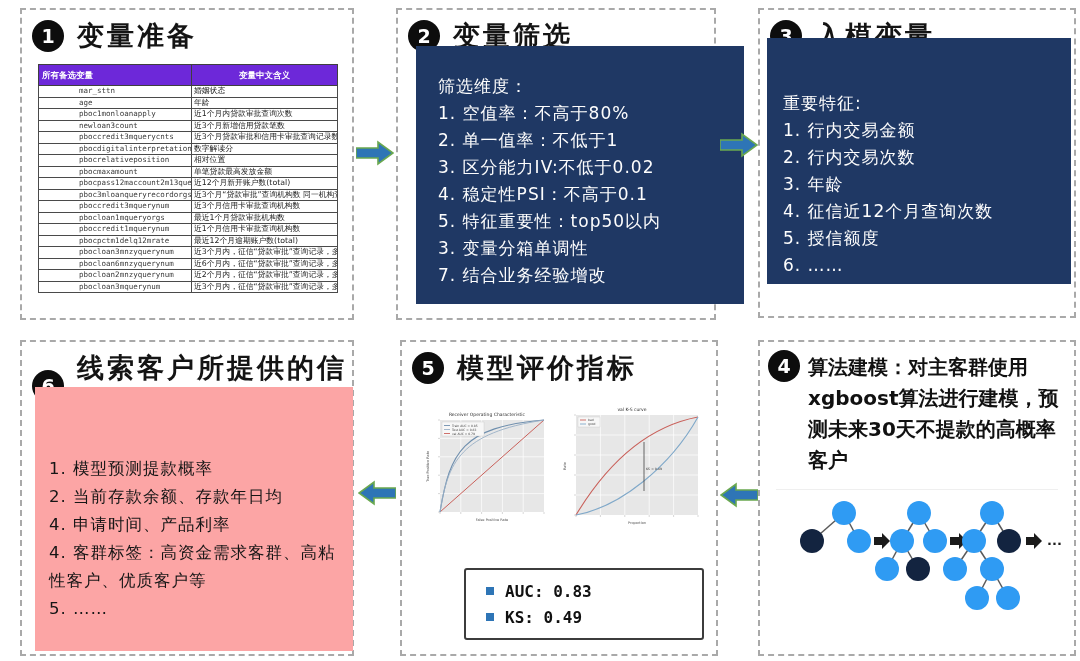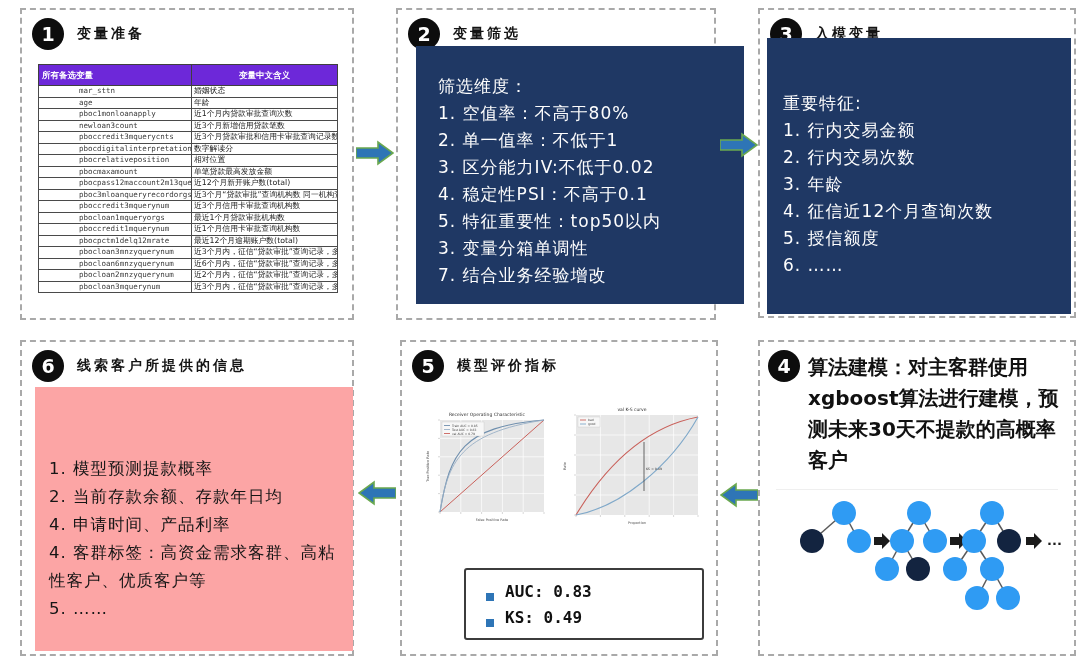--- a/index.html
+++ b/index.html
@@ -9,59 +9,59 @@
   #p1{left:20px;top:8px;width:334px;height:312px;}
   #p2{left:396px;top:8px;width:320px;height:312px;}
   #p3{left:758px;top:8px;width:318px;height:310px;}
   #p6{left:20px;top:340px;width:334px;height:316px;}
   #p5{left:400px;top:340px;width:318px;height:316px;}
   #p4{left:758px;top:340px;width:318px;height:316px;}
 
   .panel-head{display:flex;align-items:center;gap:13px;padding:8px 0 0 10px;}
   .num-circle{width:32px;height:32px;border-radius:50%;background:#0d0d0d;color:#fff;
     font-weight:bold;font-size:19px;display:flex;align-items:center;justify-content:center;flex:0 0 32px;}
-  .panel-title{font-size:14px;font-weight:bold;color:#141414;margin:0;letter-spacing:3px;}
+  .panel-title{font-size:27px;font-weight:bold;color:#141414;margin:0;letter-spacing:3px;}
 
   
   .vars-table{position:absolute;left:16px;top:54px;width:300px;border-collapse:collapse;
     table-layout:fixed;font-size:8px;line-height:1.05;color:#333;}
   .vars-table th{background:#6d28d9;color:#fff;font-size:8.5px;font-weight:bold;
     height:20px;padding:0 3px;border:1px solid #3f3f3f;overflow:hidden;white-space:nowrap;}
   .vars-table th:first-child{width:146px;text-align:left;}
   .vars-table th:last-child{text-align:center;}
   .vars-table td{border:1px solid #4a4a4a;height:10.5px;padding:0 2px;
     overflow:hidden;white-space:nowrap;}
   .vars-table td.var-name{font-family:"DejaVu Sans Mono",monospace;font-size:7.5px;color:#3a3a3a;padding-left:40px;}
   .vars-table td.var-cn{font-size:7.8px;color:#222;}
 
   
   .navy-box{position:absolute;background:#1f3864;color:#fdfdfd;box-sizing:border-box;}
   #p2 .navy-box{left:18px;top:36px;width:328px;height:258px;padding:27px 6px 15px 22px;}
-  #p3 .navy-box{left:7px;top:28px;width:304px;height:276px;padding:52px 6px 0 16px;}
+  #p3 .navy-box{left:7px;top:28px;width:304px;height:246px;padding:52px 6px 0 16px;}
   .navy-box .line{font-size:17px;line-height:27px;letter-spacing:1px;white-space:nowrap;}
 
   
   .blue-box{position:absolute;left:13px;top:45px;width:318px;height:264px;background:#fca5a5;
     color:#161616;box-sizing:border-box;padding:68px 8px 0 14px;}
   .blue-box .line{font-size:16.5px;line-height:28px;letter-spacing:1px;}
 
   
   .p4-head{display:flex;align-items:flex-start;gap:8px;padding:8px 8px 0 8px;}
   .p4-text{font-size:20px;font-weight:bold;line-height:31px;color:#111;margin:2px 0 17px 0;width:262px;}
   .p4-divider{position:absolute;left:16px;right:16px;top:147px;height:1px;background:#efefef;}
   .trees-svg{position:absolute;left:32px;top:152px;}
 
   
   .chart{position:absolute;background:#fff;}
   #chart-roc{left:20px;top:65px;width:130px;height:125px;}
   #chart-ks{left:158px;top:60px;width:145px;height:132px;}
   .metrics-box{position:absolute;left:62px;top:226px;width:240px;height:72px;border:2px solid #3c3c3c;
     border-radius:3px;display:flex;flex-direction:column;justify-content:center;gap:7px;
     padding-left:20px;box-sizing:border-box;background:#fff;}
-  .metric-row{display:flex;align-items:flex-end;gap:11px;}
+  .metric-row{display:flex;align-items:center;gap:11px;}
   .metric-bullet{width:8px;height:8px;background:#2e75b6;flex:0 0 8px;}
   .metric-label{font-family:"DejaVu Sans Mono",monospace;font-size:16px;font-weight:bold;color:#111;}
 
   .flow-arrow{position:absolute;}
   svg text{font-family:"DejaVu Sans",sans-serif;}
 </style>
 </head>
 <body>
 
 <div class="canvas">

